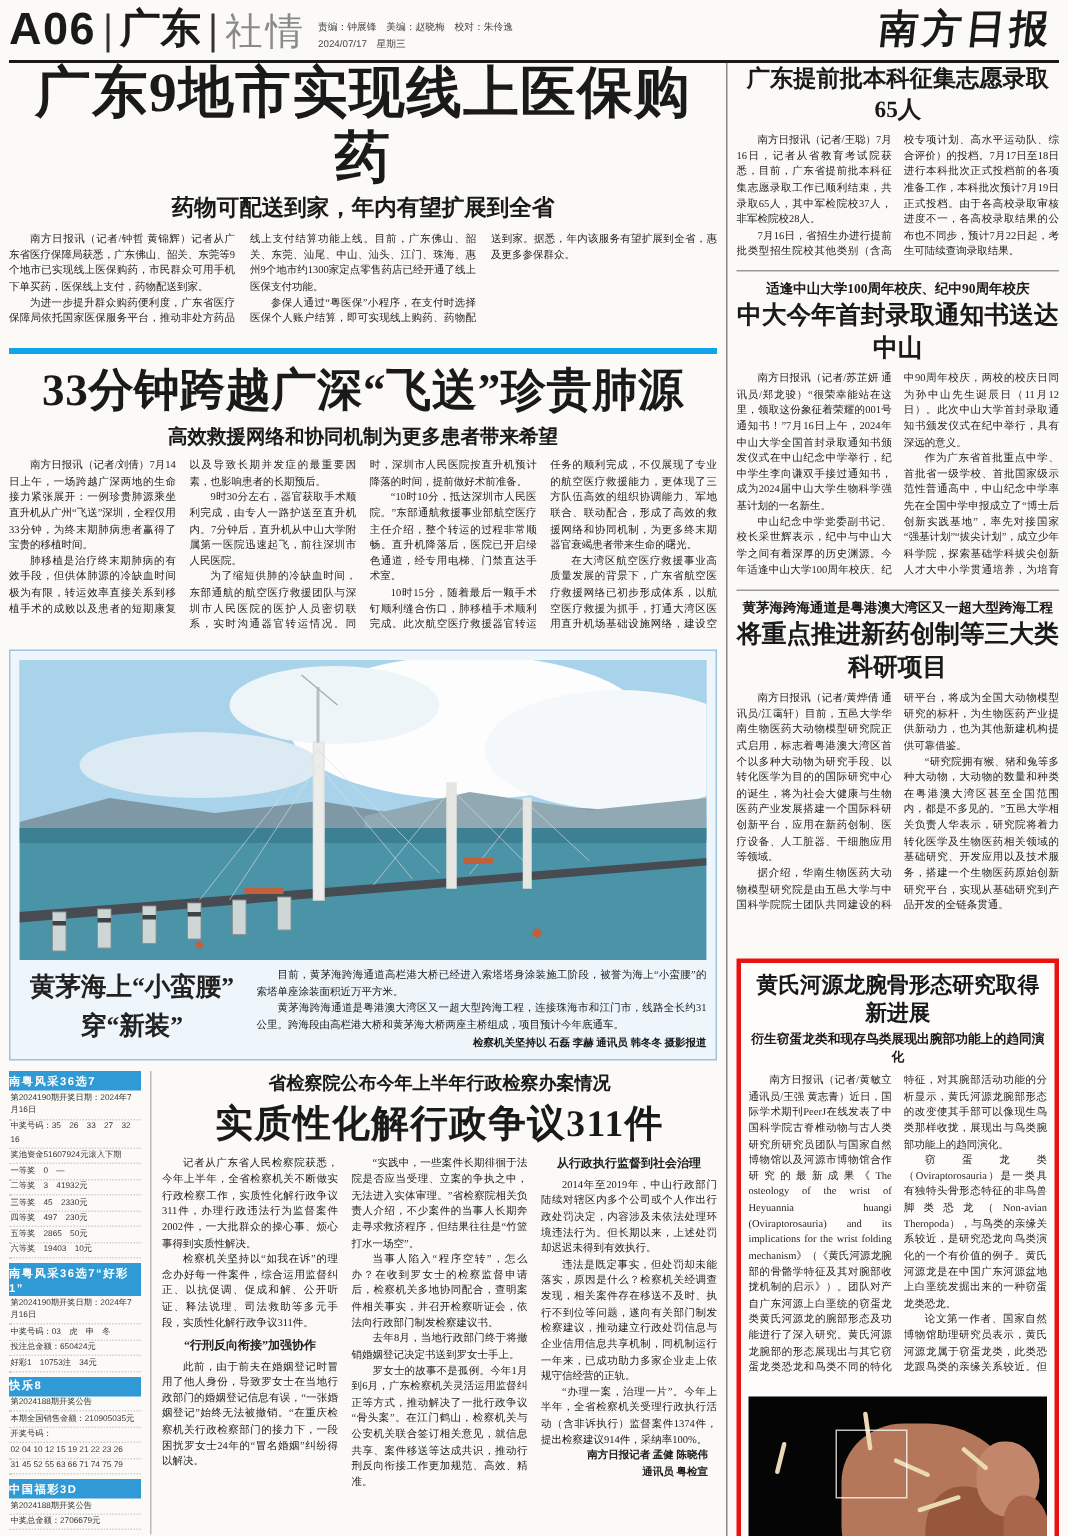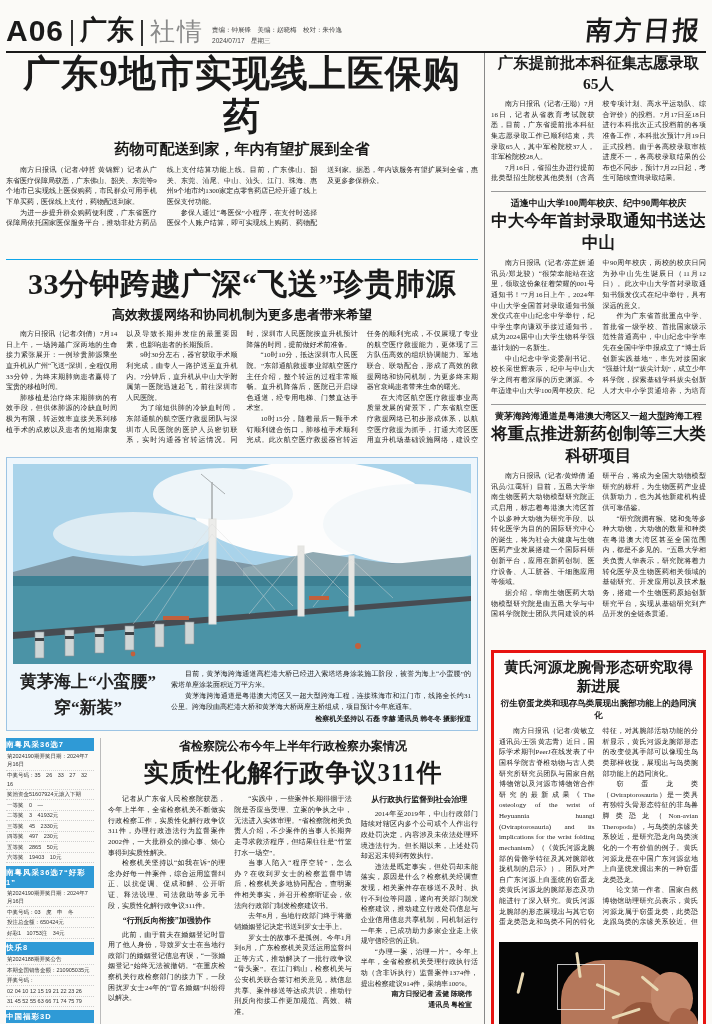--- a/index.html
+++ b/index.html
@@ -1,21 +1,21 @@
 <!DOCTYPE html>
 <html lang="zh"><head>
 <meta charset="utf-8">
 <style>
   * { margin:0; padding:0; box-sizing:border-box; }
   html,body { width:712px; }
   body{
     width:712px; height:1024px; overflow:hidden; background:#f7f6f2; color:#1a1a1a;
     font-family:"Liberation Serif", serif;
   }
-  .page{ width:712px; height:1024px; background:#fbfaf7; padding:13px 6px; position:relative; }
+  .page{ width:712px; height:1024px; background:#fbfaf7; padding:2px 6px; position:relative; }
 
   
   .hdr{ display:flex; align-items:flex-end; border-bottom:2px solid #1a1a1a; padding-bottom:3px; height:40px; }
   .hdr .pno{ font-family:"Liberation Sans", sans-serif; font-size:30px; font-weight:700; letter-spacing:1px; }
   .hdr .sep{ width:2px; height:26px; background:#333; margin:0 7px 2px; }
   .hdr .sec{ font-size:27px; font-weight:700; font-family:"Liberation Sans", sans-serif; }
   .hdr .subsec{ font-size:25px; font-weight:400; color:#8a8a8a; font-family:"Liberation Sans", sans-serif; letter-spacing:2px;}
   .hdr .meta{ margin-left:8px; font-family:"Liberation Sans", sans-serif; font-size:6.5px; color:#444; line-height:1.7; padding-bottom:2px;}
   .hdr .mast{ margin-left:auto; font-size:26px; font-weight:900; transform:skewX(-6deg); letter-spacing:3px; padding-right:4px; }
 
@@ -29,21 +29,21 @@
   .main{ display:flex; gap:6px; }
   .colL{ width:472px; }
   .colR{ width:222px; border-left:1px solid #888; padding-left:6px; }
 
   
   .a1 .hl1{ font-size:37px; letter-spacing:1px; line-height:1.15; }
   .a1 .hl2{ font-size:15px; margin-top:2px; }
   .a1 .body{ column-count:3; column-gap:10px; height:78px; overflow:hidden; margin-top:6px; }
 
   
-  .a2{ border-top:1px solid #0ea5e9; margin-top:16px; padding-top:4px; }
+  .a2{ border-top:4px solid #0ea5e9; margin-top:0; padding-top:4px; }
   .a2 .hl1{ font-size:30px; letter-spacing:0.5px; }
   .a2 .hl2{ font-size:13px; margin-top:1px; }
   .a2 .body{ column-count:4; column-gap:9px; height:122px; overflow:hidden; margin-top:5px; }
 
   
   .photoFrame{ border:1px solid #9cc4e4; background:#eef6fc; margin-top:6px; padding:6px; }
   .bridgePic{ width:100%; height:200px; display:block; background:#9fcbe4; }
   .photoCap{ display:flex; gap:8px; margin-top:5px; }
   .photoCap .big{ width:150px; font-size:17px; font-weight:700; text-align:center; line-height:1.5; color:#222; }
   .photoCap .txt{ flex:1; }

